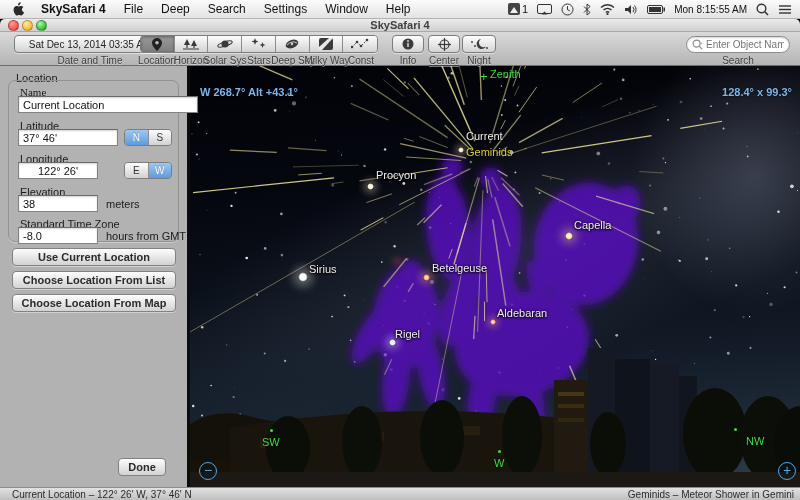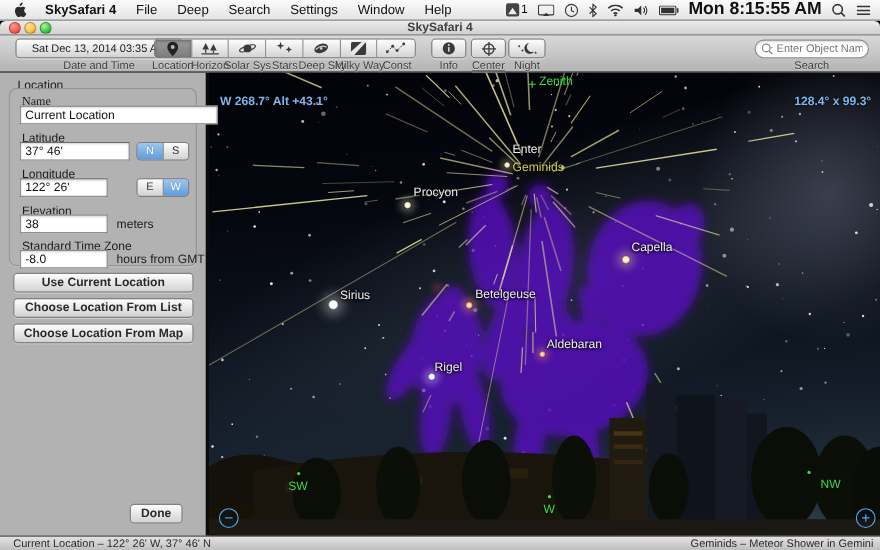--- a/index.html
+++ b/index.html
@@ -10,21 +10,21 @@
   
   #menubar { position:absolute; left:0; top:0; width:800px; height:19px;
     background:linear-gradient(#fbfbfb,#e3e3e3); border-bottom:1px solid #b3b3b3;
     display:flex; align-items:center; font-size:12px; color:#111; z-index:50; }
   .menu-left { display:flex; align-items:center; }
   .menu-item { padding:0 9px; height:19px; display:flex; align-items:center; cursor:default; }
   .menu-item.appname { font-weight:bold; }
   .apple-wrap { padding:0 8px 0 12px; display:flex; align-items:center; }
   .menu-right { margin-left:auto; display:flex; align-items:center; gap:9px; padding-right:8px; }
   .menu-right svg { display:block; }
-  .mb-time { font-size:16px; color:#111; white-space:nowrap;font-weight:bold; }
+  .mb-time { font-size:10px; color:#111; white-space:nowrap; }
   .input-src { display:flex; align-items:center; gap:2px; font-size:11px; }
   .input-src .sq { width:12px; height:12px; background:#444; border-radius:2px; position:relative; }
   .input-src .sq:after { content:""; position:absolute; left:2px; bottom:2px;
     border-left:4px solid transparent; border-right:4px solid transparent; border-bottom:6px solid #eee; }
 
   
   #titlebar { position:absolute; left:0; top:19px; width:800px; height:13px;
     background:linear-gradient(#ebebeb,#d0d0d0); border-bottom:1px solid #a8a8a8;
     border-radius:5px 5px 0 0; z-index:40; }
   #titlebar .title { position:absolute; left:0; right:0; top:0; height:13px; line-height:13px;
@@ -319,21 +319,21 @@
     <input class="fld-input" style="left: 18px; top: 30px; width: 180px;" value="Current Location">
 
     <div class="fld-label" style="left:20px; top:54px;">Latitude</div>
     <input class="fld-input" style="left: 18px; top: 63px; width: 100px;" value="37° 46'">
     <div class="hemi" style="left:124px; top:63px;">
       <div class="h on">N</div>
       <div class="h">S</div>
     </div>
 
     <div class="fld-label" style="left:20px; top:87px;">Longitude</div>
-    <input class="fld-input" style="left: 18px; top: 96px; width: 80px;" value="122° 26'">
+    <input class="fld-input" style="left: 18px; top: 96px; width: 80px; text-align: center;" value="122° 26'">
     <div class="hemi" style="left:124px; top:96px;">
       <div class="h">E</div>
       <div class="h on">W</div>
     </div>
 
     <div class="fld-label" style="left:20px; top:120px;">Elevation</div>
     <input class="fld-input" style="left: 18px; top: 129px; width: 80px;" value="38">
     <div class="fld-suffix" style="left:106px; top:132px;">meters</div>
 
     <div class="fld-label" style="left:20px; top:152px;">Standard Time Zone</div>
@@ -684,21 +684,21 @@
     <div class="zenith-cross">+</div>
     <div class="zenith-label">Zenith</div>
     <div class="radiant-label" id="geminids-label" style="left: 276px; top: 80px;">Geminids</div>
 
     <div id="named-stars">
         <div class="named-star" style="left: 108px; top: 206px; width: 10px; height: 10px; background: radial-gradient(circle, rgb(255, 255, 255) 0%, rgb(255, 255, 255) 45%, transparent 75%); box-shadow: rgba(255, 255, 255, 0.333) 0px 0px 10px 5px;"></div>
         <div class="star-label" style="left: 119px; top: 197px;">Sirius</div>
         <div class="named-star" style="left: 176.5px; top: 116.5px; width: 7px; height: 7px; background: radial-gradient(circle, rgb(255, 255, 255) 0%, rgb(242, 233, 205) 45%, transparent 75%); box-shadow: rgba(242, 233, 205, 0.333) 0px 0px 7px 3.5px;"></div>
         <div class="star-label" style="left: 186px; top: 103px;">Procyon</div>
         <div class="named-star" style="left: 268px; top: 81px; width: 6px; height: 6px; background: radial-gradient(circle, rgb(255, 255, 255) 0%, rgb(239, 223, 174) 45%, transparent 75%); box-shadow: rgba(239, 223, 174, 0.333) 0px 0px 6px 3px;"></div>
-        <div class="star-label" style="left: 276px; top: 64px;">Enter</div>
+        <div class="star-label" style="left: 276px; top: 64px;">Current</div>
         <div class="named-star" style="left: 375px; top: 166px; width: 8px; height: 8px; background: radial-gradient(circle, rgb(255, 255, 255) 0%, rgb(255, 233, 143) 45%, transparent 75%); box-shadow: rgba(255, 233, 143, 0.333) 0px 0px 8px 4px;"></div>
         <div class="star-label" style="left: 384px; top: 153px;">Capella</div>
         <div class="named-star" style="left: 232.5px; top: 207.5px; width: 7px; height: 7px; background: radial-gradient(circle, rgb(255, 255, 255) 0%, rgb(255, 174, 102) 45%, transparent 75%); box-shadow: rgba(255, 174, 102, 0.333) 0px 0px 7px 3.5px;"></div>
         <div class="star-label" style="left: 242px; top: 196px;">Betelgeuse</div>
         <div class="named-star" style="left: 300px; top: 253px; width: 6px; height: 6px; background: radial-gradient(circle, rgb(255, 255, 255) 0%, rgb(255, 168, 94) 45%, transparent 75%); box-shadow: rgba(255, 168, 94, 0.333) 0px 0px 6px 3px;"></div>
         <div class="star-label" style="left: 307px; top: 241px;">Aldebaran</div>
         <div class="named-star" style="left: 198.5px; top: 272.5px; width: 7px; height: 7px; background: radial-gradient(circle, rgb(255, 255, 255) 0%, rgb(232, 240, 255) 45%, transparent 75%); box-shadow: rgba(232, 240, 255, 0.333) 0px 0px 7px 3.5px;"></div>
         <div class="star-label" style="left: 205px; top: 262px;">Rigel</div>
       </div>
     <div id="compass-layer">

